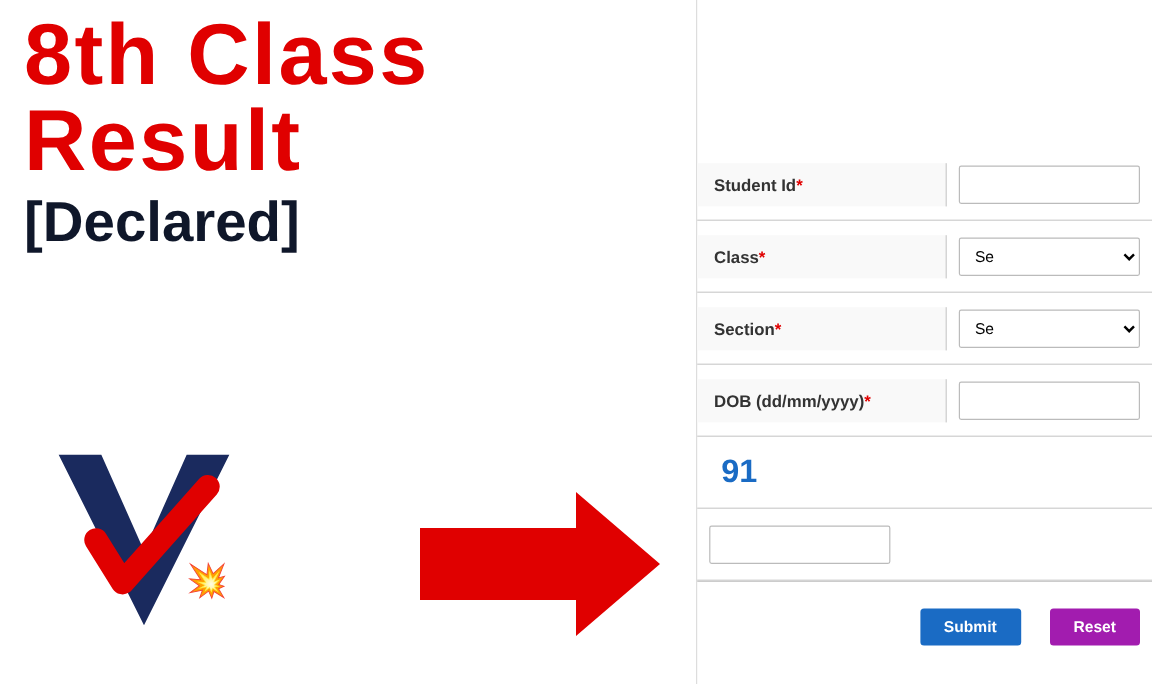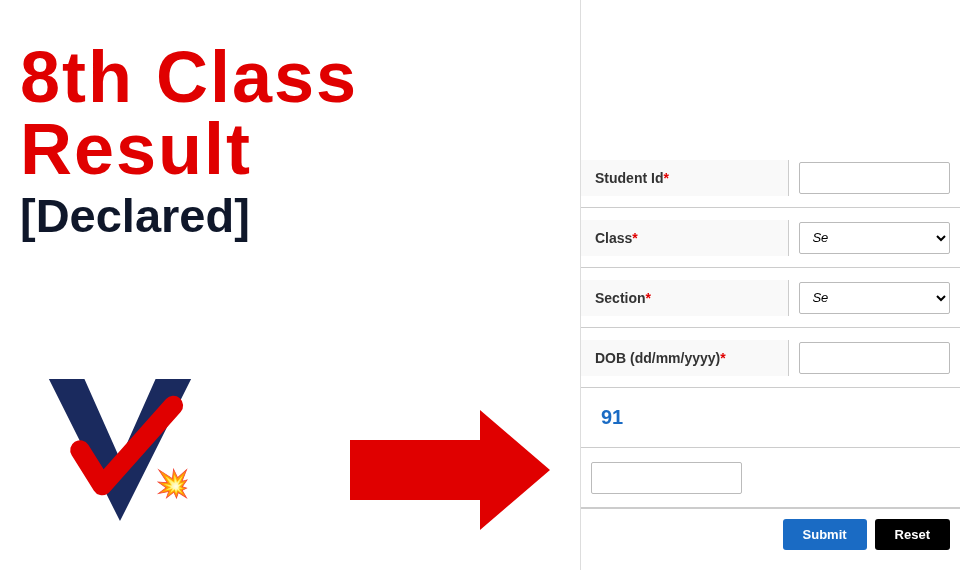--- a/index.html
+++ b/index.html
@@ -17,21 +17,20 @@
       width: 580px;
       height: 570px;
       background: #fff;
       position: relative;
       overflow: hidden;
       flex-shrink: 0;
     }
 
     .title-line {
       padding: 10px 20px 0 20px;
-      margin-top: 31px;
     }
 
     .title-8th {
       font-size: 72px;
       font-weight: 900;
       color: #e00000;
       line-height: 1;
       letter-spacing: 2px;
     }
 
@@ -119,54 +118,53 @@
     .form-select {
       width: 100%;
       border: 1px solid #bbb;
       padding: 5px 8px;
       font-size: 13px;
       border-radius: 2px;
       outline: none;
       height: 32px;
       background: #fff;
       cursor: pointer;
-      font-style: italic;
     }
 
     .visual-code-value {
-      font-size: 20px;
+      font-size: 27px;
       font-weight: bold;
       color: #1a6bc4;
       padding: 4px 10px;
     }
 
     .form-buttons {
       display: flex;
       justify-content: flex-end;
-      padding: 10px 10px;
-      gap: 8px;
+      padding: 22px 10px;
+      gap: 24px;
       border-top: 1px solid #ccc;
     }
 
     .btn {
       padding: 8px 20px;
       font-size: 13px;
       font-weight: 600;
       border: none;
       border-radius: 3px;
       cursor: pointer;
     }
 
     .btn-submit {
       background: #1a6bc4;
       color: #fff;
     }
 
     .btn-reset {
-      background: #000000;
+      background: #a21caf;
       color: #fff;
     }
 
     
     .crack-icon {
       font-size: 28px;
       position: absolute;
       bottom: 70px;
       left: 155px;
     }

